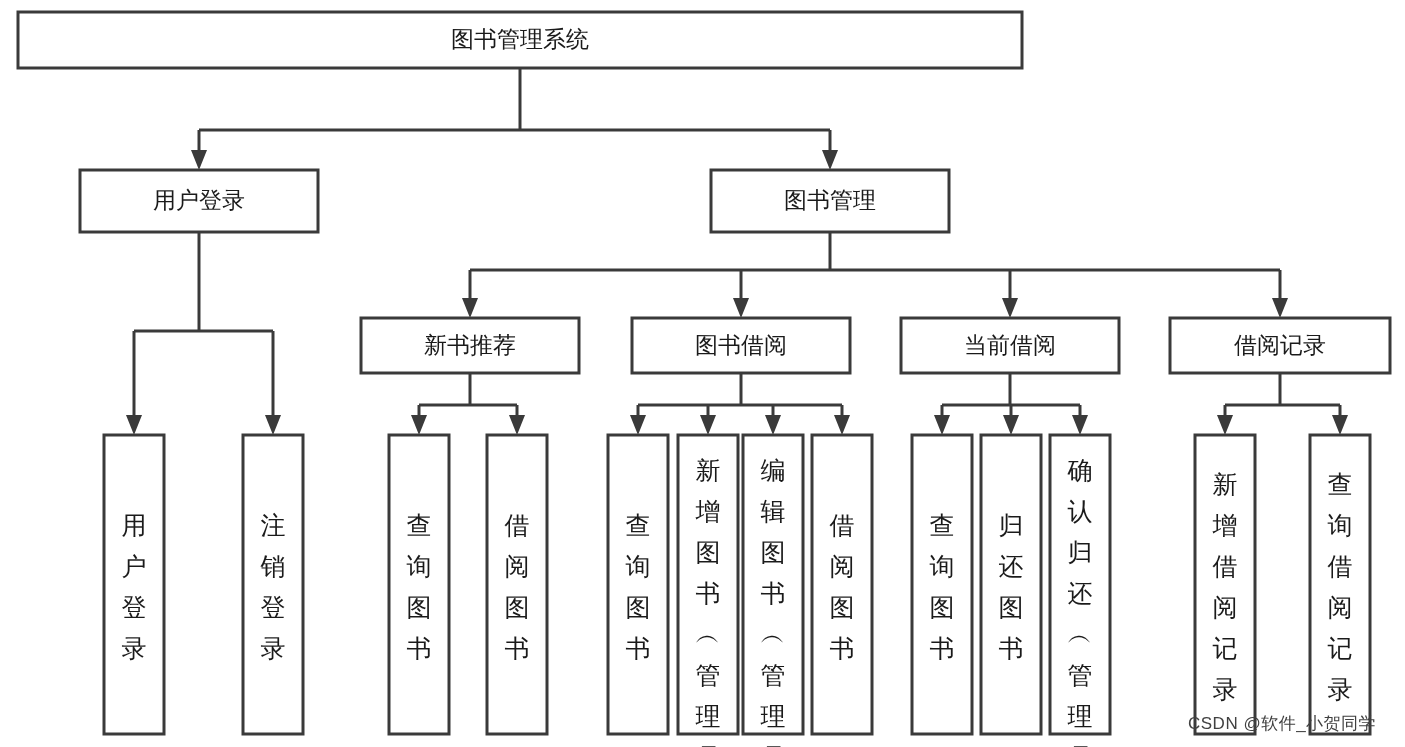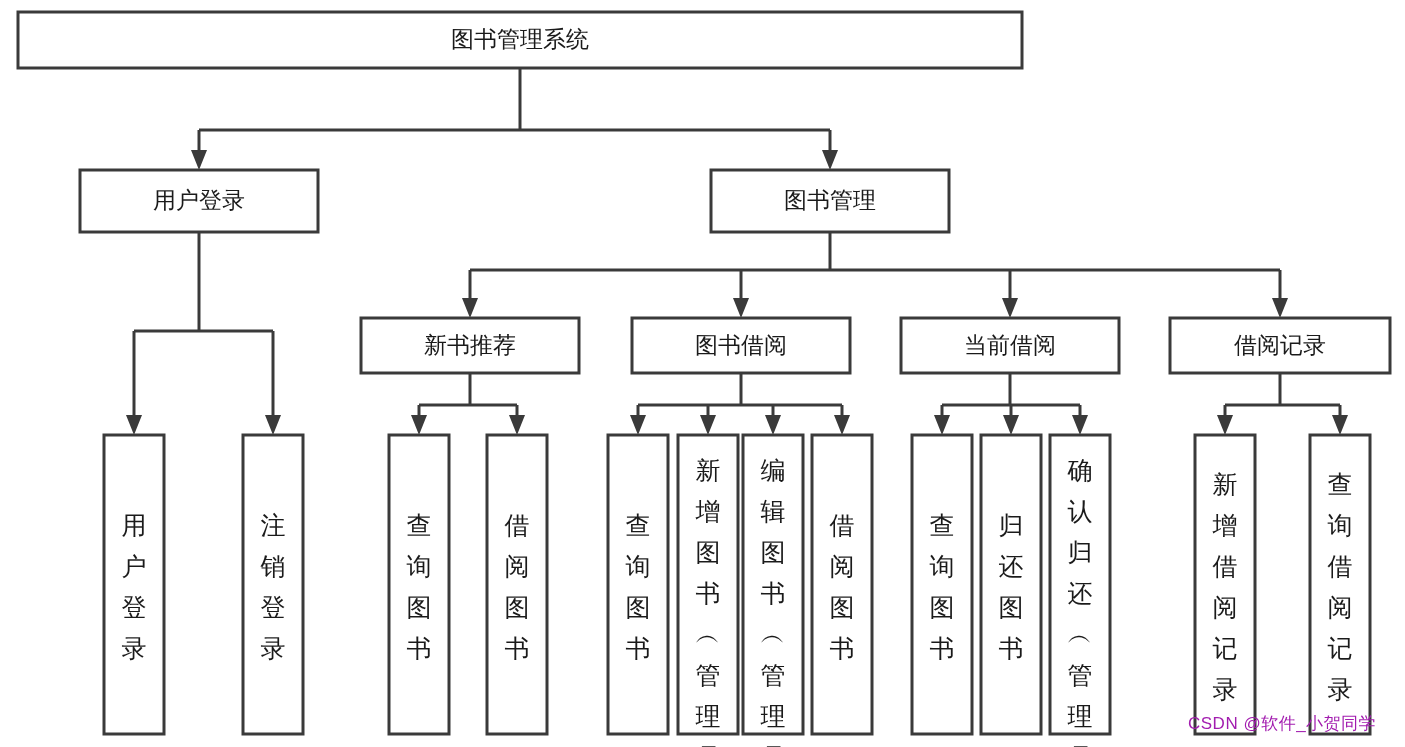--- a/index.html
+++ b/index.html
@@ -23,21 +23,21 @@
     font-family:"Liberation Sans","DejaVu Sans",sans-serif;
     fill:#1a1a1a;
     font-size:25px;
     text-anchor:middle;
   }
   .watermark{
     position:absolute;
     left:1188px;top:712px;
     font-family:"Liberation Sans","DejaVu Sans",sans-serif;
     font-size:17px;
-    color:#a21caf;
+    color:#404040;
     white-space:nowrap;
     letter-spacing:0.5px;
   }
 </style>
 </head>
 <body>
 
 <svg id="diagram" viewBox="0 0 1405 747" xmlns="http://www.w3.org/2000/svg">
 
   <g>

